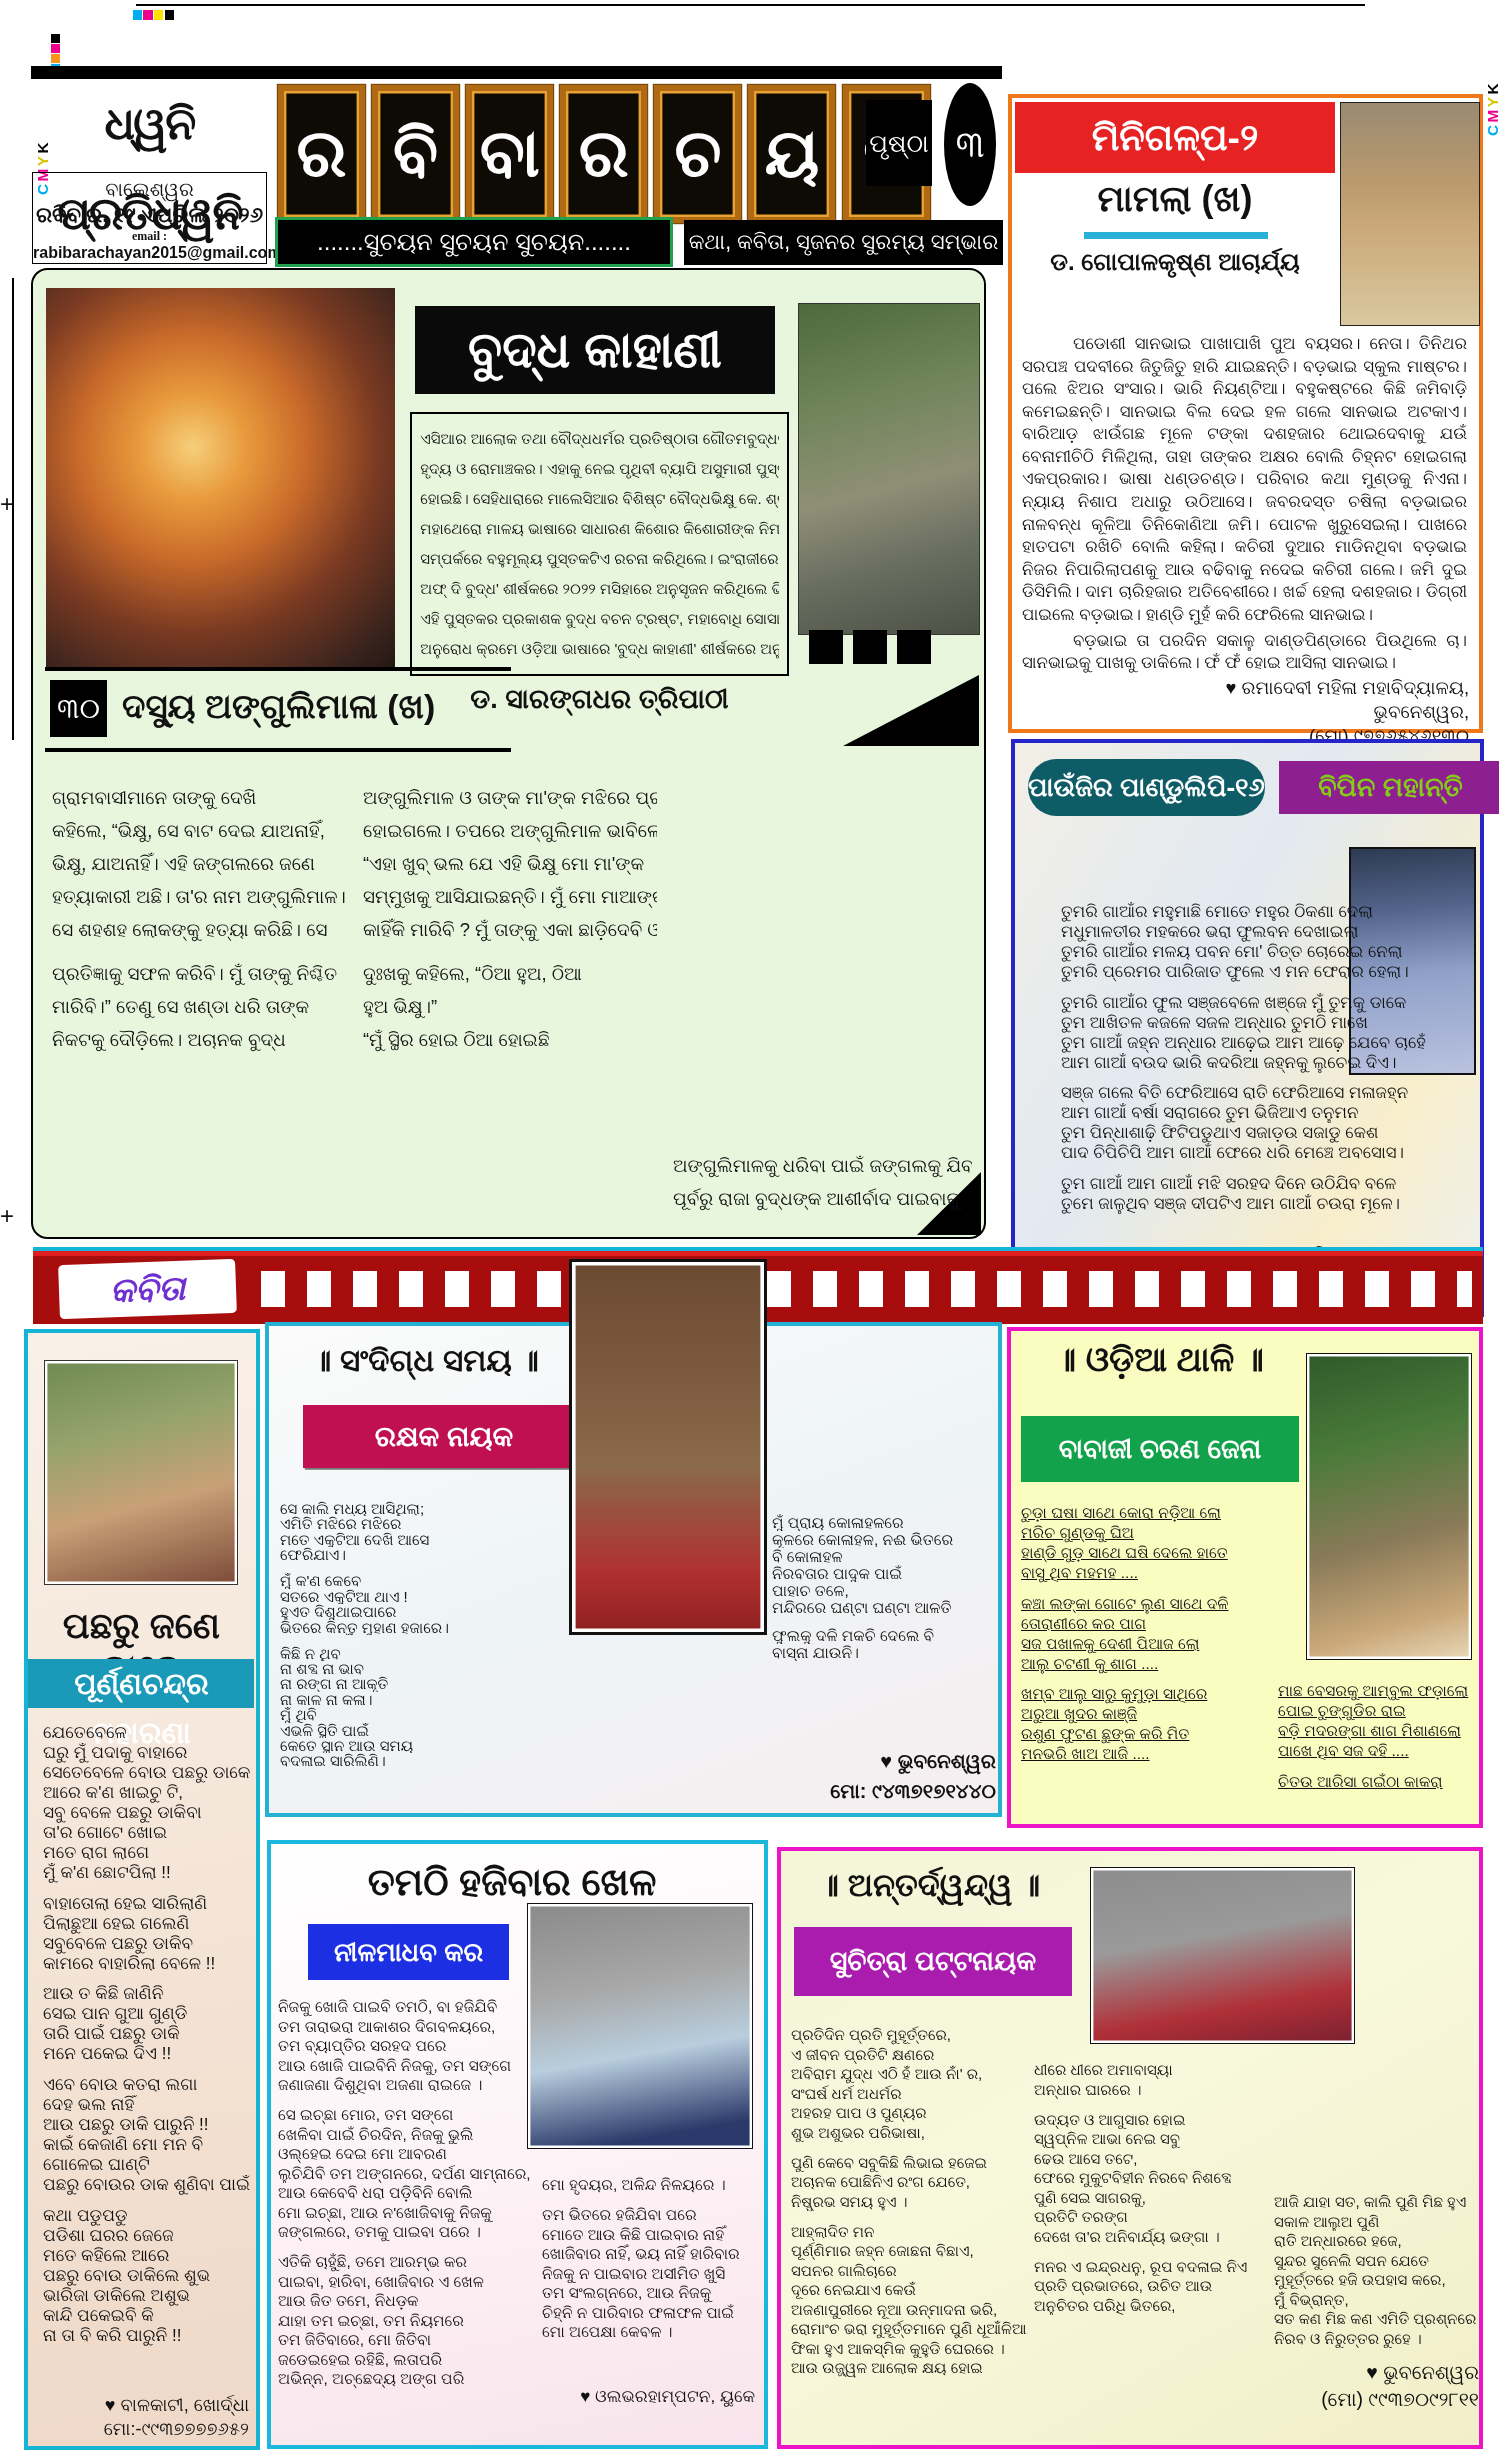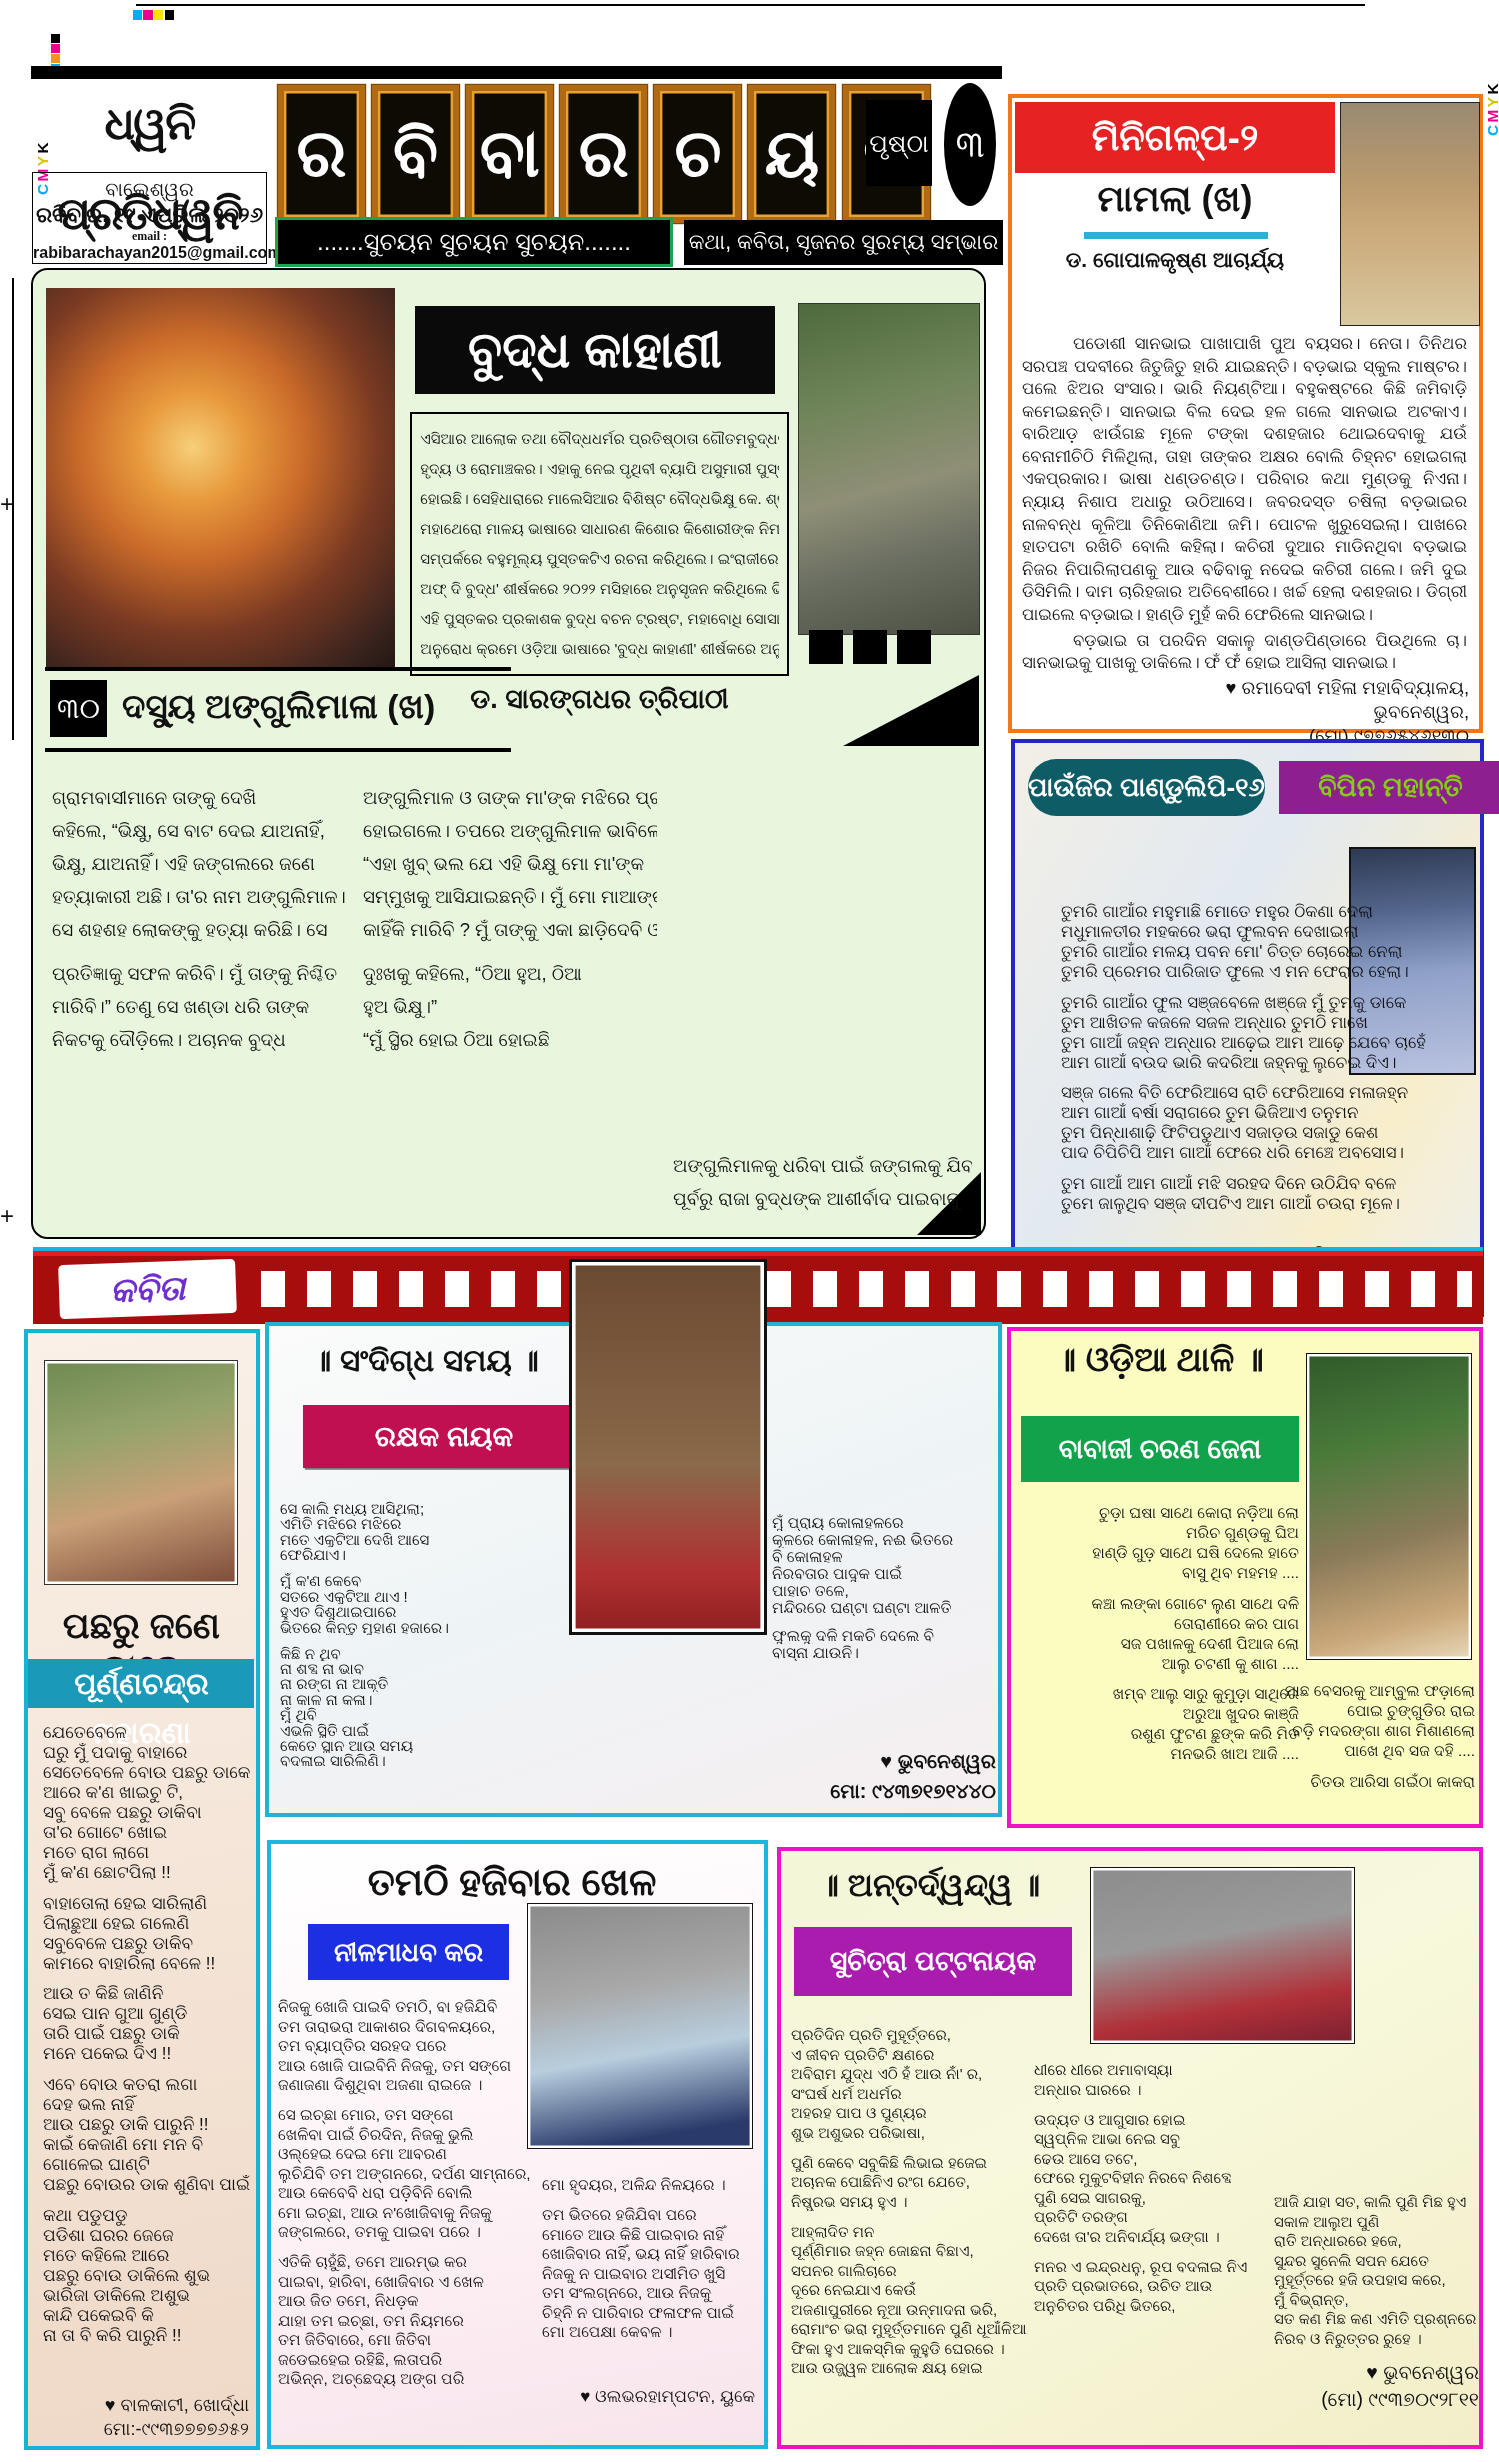--- a/index.html
+++ b/index.html
@@ -4,21 +4,21 @@
 <style>
   html,body{margin:0;padding:0;background:#cfcfcf;}
   #page{position:relative;width:1500px;height:2462px;background:#fff;
         font-family:"Liberation Sans","DejaVu Sans",sans-serif;color:#111;overflow:hidden;}
   .abs{position:absolute;}
   .c{text-align:center;}
   .b{font-weight:bold;}
   .ln{white-space:nowrap;overflow:hidden;}
   .gap{height:10.7px;}
   .lines{overflow:hidden;}
-  .cl .ln{text-align:right;}
+  .cl .ln{text-align:left;text-decoration:underline;}
   .rl .ln{text-align:right;}
   .paras .ln{white-space:normal;text-align:justify;text-indent:51px;margin:0 0 3.6px 0;}
   .photo{background:#999;}
   .frame{box-sizing:border-box;}
   .tile{width:75px;height:126px;background:#0e0a04;border:6.5px solid #b06a14;
         box-shadow:inset 0 0 0 2.4px #e8a133, 0 0 0 1.2px #7a4a0a;
         color:#fff;font-size:66px;font-weight:bold;display:flex;align-items:center;justify-content:center;}
   .sq{width:9.5px;height:9.5px;display:inline-block;margin:0.6px;}
   .regtxt{font-size:15.4px;letter-spacing:2.4px;font-weight:bold;}
   .vert{transform:rotate(-90deg);transform-origin:left top;}
@@ -89,21 +89,21 @@
   <div class="abs c" style="left:944px;top:83px;width:52px;height:123px;background:#000;border-radius:50%;color:#fff;font-size:37px;line-height:123px;">୩</div>
 
   <div class="abs c" style="left:275px;top:217px;width:398px;height:50px;background:#000;border:3px solid #21a14b;color:#fff;font-size:24px;line-height:44px;box-sizing:border-box;">.......ସୁଚୟନ  ସୁଚୟନ  ସୁଚୟନ.......</div>
   <div class="abs c" style="left:684px;top:220px;width:319px;height:45px;background:#000;color:#fff;font-size:21.3px;line-height:45px;">କଥା, କବିତା, ସୃଜନର ସୁରମ୍ୟ ସମ୍ଭାର</div>
 
   <div class="abs frame" style="left:1008px;top:94px;width:475px;height:639px;border:4.7px solid #f07818;background:#fff;"></div>
   <div class="abs c" style="left:1015px;top:102px;width:320px;height:71px;background:#e62222;color:#fff;font-size:37px;font-weight:bold;line-height:71px;">ମିନିଗଳ୍ପ-୨</div>
   <div class="abs photo frame" style="left:1340px;top:102px;width:140px;height:224px;border:1.8px solid #222;background:linear-gradient(180deg,#9a8a72 0%,#b99a6e 35%,#caa878 55%,#d9c8a0 100%);"></div>
   <div class="abs c b" style="left:1015px;top:178px;width:320px;font-size:36px;">ମାମଲା (ଖ)</div>
   <div class="abs" style="left:1084px;top:232px;width:184px;height:7.1px;background:#2ab1d8;"></div>
-  <div class="abs c b" style="left:1015px;top:248px;width:320px;font-size:21px;">ଡ. ଗୋପାଳକୃଷ୍ଣ ଆଚାର୍ଯ୍ୟ</div>
+  <div class="abs c b" style="left:1015px;top:248px;width:320px;font-size:24px;">ଡ. ଗୋପାଳକୃଷ୍ଣ ଆଚାର୍ଯ୍ୟ</div>
   <div class="abs lines paras" style="left:1022px;top:333px;width:445px;height:342px;font-size:16.6px;line-height:1.36;">
       <div class="ln">ପଡୋଶୀ ସାନଭାଇ ପାଖାପାଖି ପୁଅ ବୟସର। ନେତା। ତିନିଥର ସରପଞ୍ଚ ପଦବୀରେ ଜିତୁଜିତୁ ହାରି ଯାଇଛନ୍ତି। ବଡ଼ଭାଇ ସ୍କୁଲ ମାଷ୍ଟର। ପଲେ ଝିଅର ସଂସାର। ଭାରି ନିୟଣ୍ଟିଆ। ବହୁକଷ୍ଟରେ କିଛି ଜମିବାଡ଼ି କମେଇଛନ୍ତି। ସାନଭାଇ ବିଲ ଦେଇ ହଳ ଗଲେ ସାନଭାଇ ଅଟକାଏ। ବାରିଆଡ଼ ଝାଉଁଗଛ ମୂଳେ ଟଙ୍କା ଦଶହଜାର ଥୋଇଦେବାକୁ ଯଉଁ ବେନାମୀଚିଠି ମିଳିଥିଲା, ତାହା ତାଙ୍କର ଅକ୍ଷର ବୋଲି ଚିହ୍ନଟ ହୋଇଗଲା ଏକପ୍ରକାର। ଭାଷା ଧଣ୍ଡଚଣ୍ଡ। ପରିବାର କଥା ମୁଣ୍ଡକୁ ନିଏନା। ନ୍ୟାୟ ନିଶାପ ଅଧାରୁ ଉଠିଆସେ। ଜବରଦସ୍ତ ଚଷିଲା ବଡ଼ଭାଇର ନାଳବନ୍ଧ କୂଳିଆ ତିନିକୋଣିଆ ଜମି। ପୋଟଳ ଖୁରୁସେଇଲା। ପାଖରେ ହାତପଟା ରଖିଚି ବୋଲି କହିଲା। କଚିରୀ ଦୁଆର ମାଡିନଥିବା ବଡ଼ଭାଇ ନିଜର ନିପାରିଲାପଣକୁ ଆଉ ବଢିବାକୁ ନଦେଇ କଚିରୀ ଗଲେ। ଜମି ଦୁଇ ଡିସିମିଲି। ଦାମ ଚାରିହଜାର ଅତିବେଶୀରେ। ଖର୍ଚ୍ଚ ହେଲା ଦଶହଜାର। ଡିଗ୍ରୀ ପାଇଲେ ବଡ଼ଭାଇ। ହାଣ୍ଡି ମୁହଁ କରି ଫେରିଲେ ସାନଭାଇ।</div>
       <div class="ln">ବଡ଼ଭାଇ ତା ପରଦିନ ସକାଳୁ ଦାଣ୍ଡପିଣ୍ଡାରେ ପିଉଥିଲେ ଚା। ସାନଭାଇକୁ ପାଖକୁ ଡାକିଲେ। ଫଁ ଫଁ ହୋଇ ଆସିଲା ସାନଭାଇ।</div>
     </div>
   <div class="abs lines rl" style="left:1161px;top:676px;width:308px;font-size:18.4px;line-height:24px;">
       <div class="ln">♥  ରମାଦେବୀ ମହିଳା ମହାବିଦ୍ୟାଳୟ,</div>
       <div class="ln">ଭୁବନେଶ୍ୱର,</div>
       <div class="ln">(ମୋ) ୯୭୭୬୫୪୬୧୩୦</div>
     </div>
 

